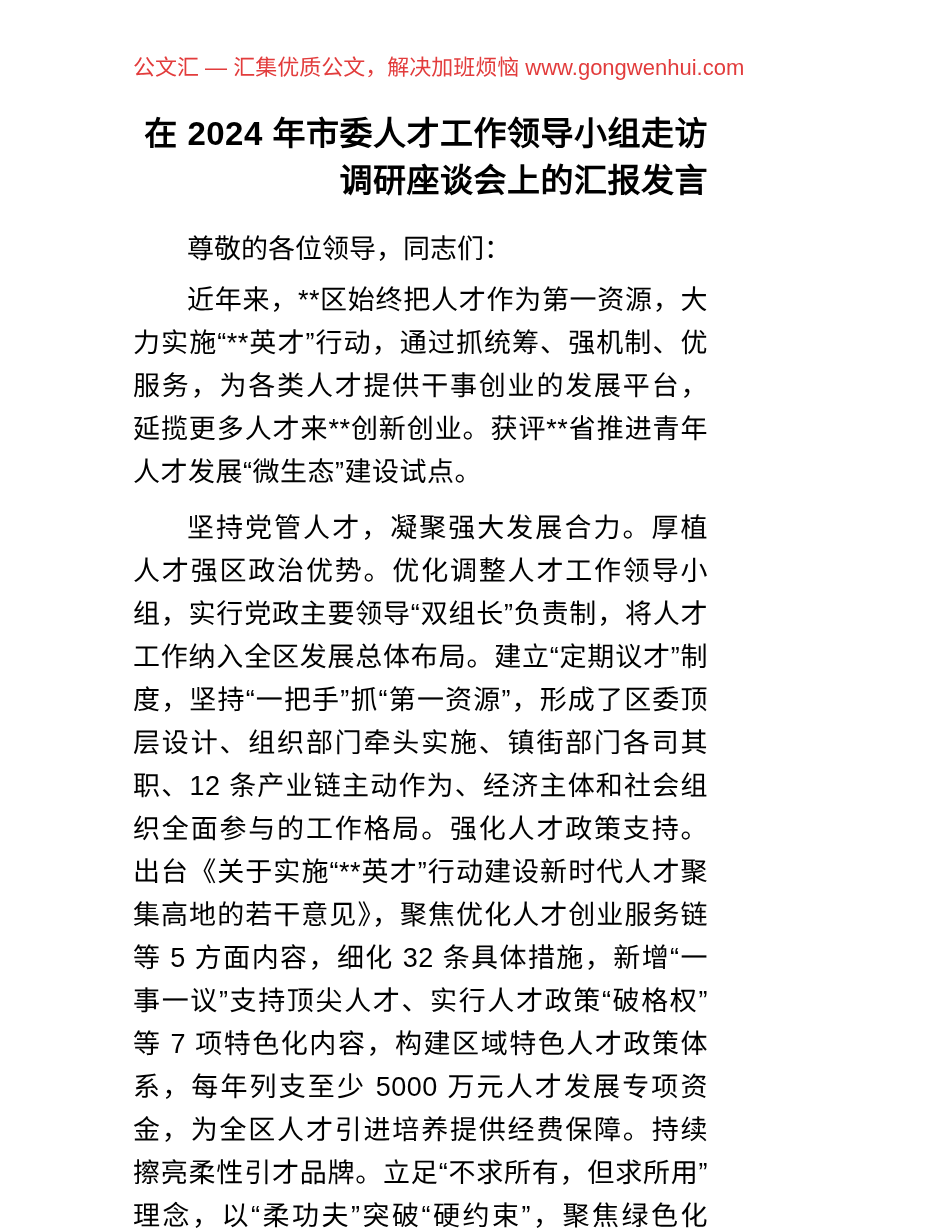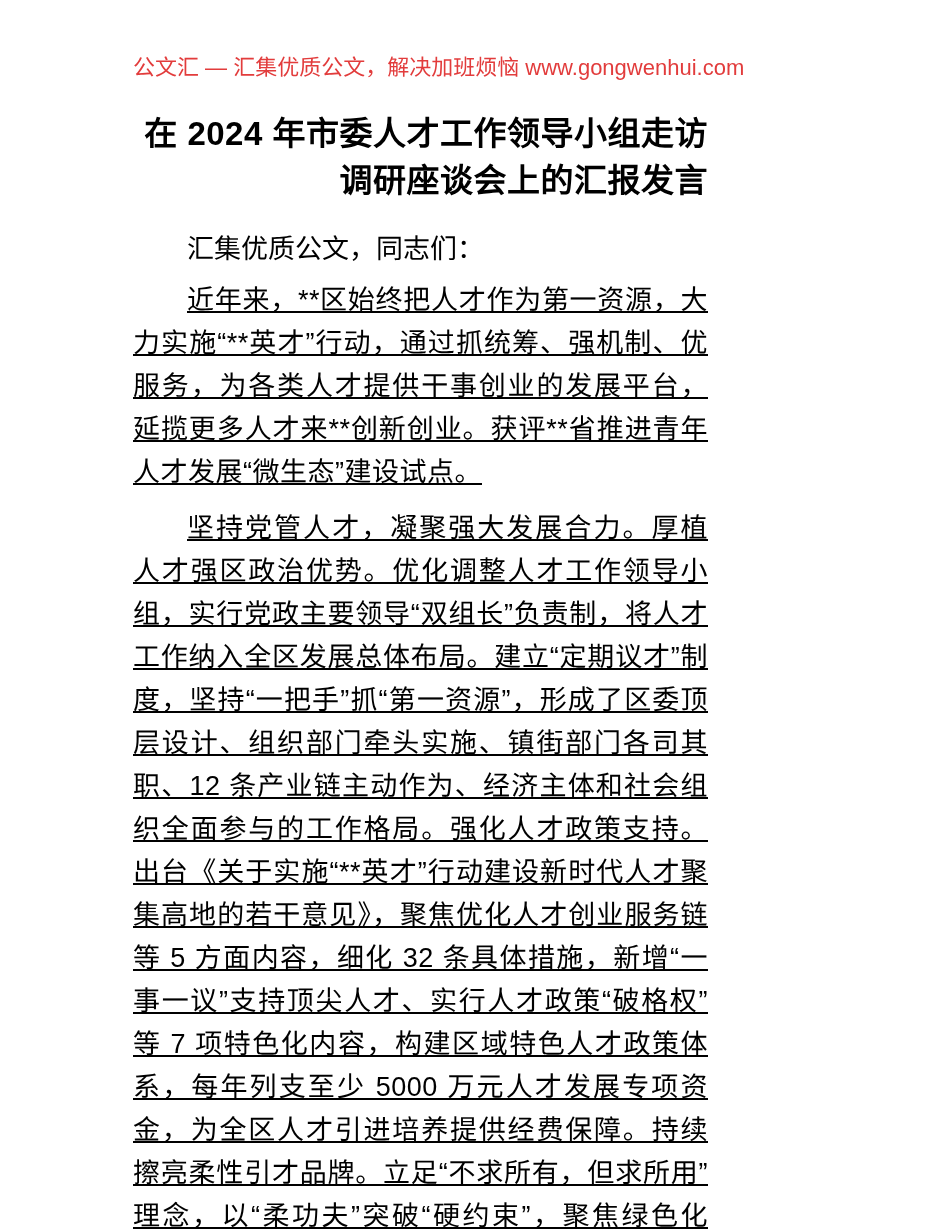--- a/index.html
+++ b/index.html
@@ -45,31 +45,30 @@
     text-indent: 2em;
   }
   .para {
     margin: 0 0 13px 0;
     font-size: 27px;
     line-height: 43px;
     text-indent: 2em;
     text-align: justify;
     word-break: break-all;
     letter-spacing: 0.5px;
-    text-decoration: underline;
   }
 </style>
 </head>
 <body>
 
 <div class="page">
 
   <div class="watermark">公文汇 — 汇集优质公文，解决加班烦恼 www.gongwenhui.com</div>
 
   <h1 class="doc-title">在 2024 年市委人才工作领导小组走访调研座谈会上的汇报发言</h1>
 
-  <p class="greeting">汇集优质公文，同志们：</p>
+  <p class="greeting">尊敬的各位领导，同志们：</p>
 
   <p class="para">近年来，**区始终把人才作为第一资源，大力实施“**英才”行动，通过抓统筹、强机制、优服务，为各类人才提供干事创业的发展平台，延揽更多人才来**创新创业。获评**省推进青年人才发展“微生态”建设试点。</p>
 
   <p class="para">坚持党管人才，凝聚强大发展合力。厚植人才强区政治优势。优化调整人才工作领导小组，实行党政主要领导“双组长”负责制，将人才工作纳入全区发展总体布局。建立“定期议才”制度，坚持“一把手”抓“第一资源”，形成了区委顶层设计、组织部门牵头实施、镇街部门各司其职、12 条产业链主动作为、经济主体和社会组织全面参与的工作格局。强化人才政策支持。出台《关于实施“**英才”行动建设新时代人才聚集高地的若干意见》，聚焦优化人才创业服务链等 5 方面内容，细化 32 条具体措施，新增“一事一议”支持顶尖人才、实行人才政策“破格权”等 7 项特色化内容，构建区域特色人才政策体系，每年列支至少 5000 万元人才发展专项资金，为全区人才引进培养提供经费保障。持续擦亮柔性引才品牌。立足“不求所有，但求所用”理念，以“柔功夫”突破“硬约束”，聚焦绿色化工、高端装备、新型复合材料等产业链“卡脖子”技术难题，推动技术顾问、挂职兼职、项目合作等多条引</p>
 
 </div>
 
 </body></html>

